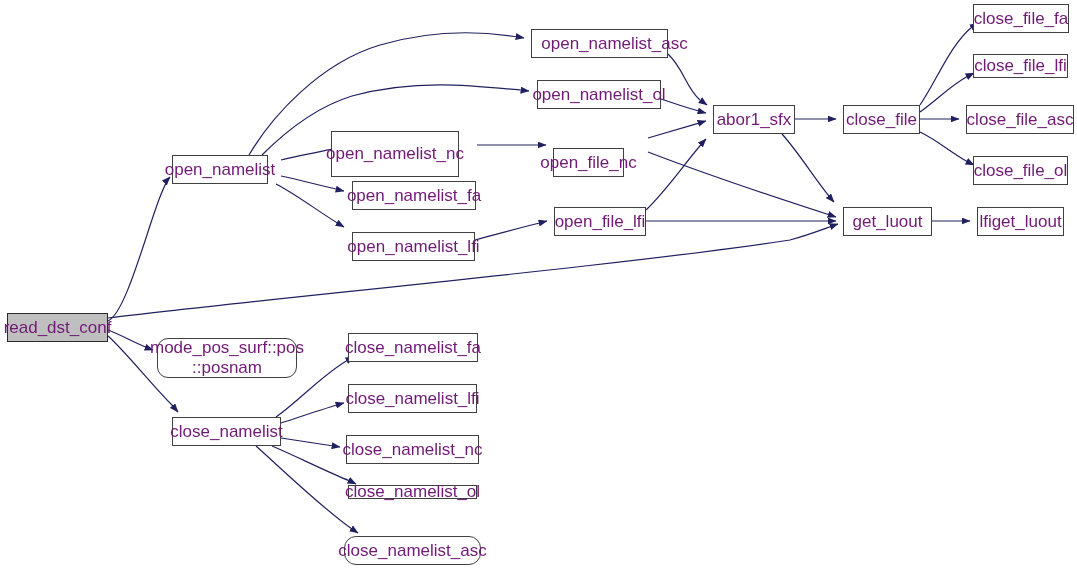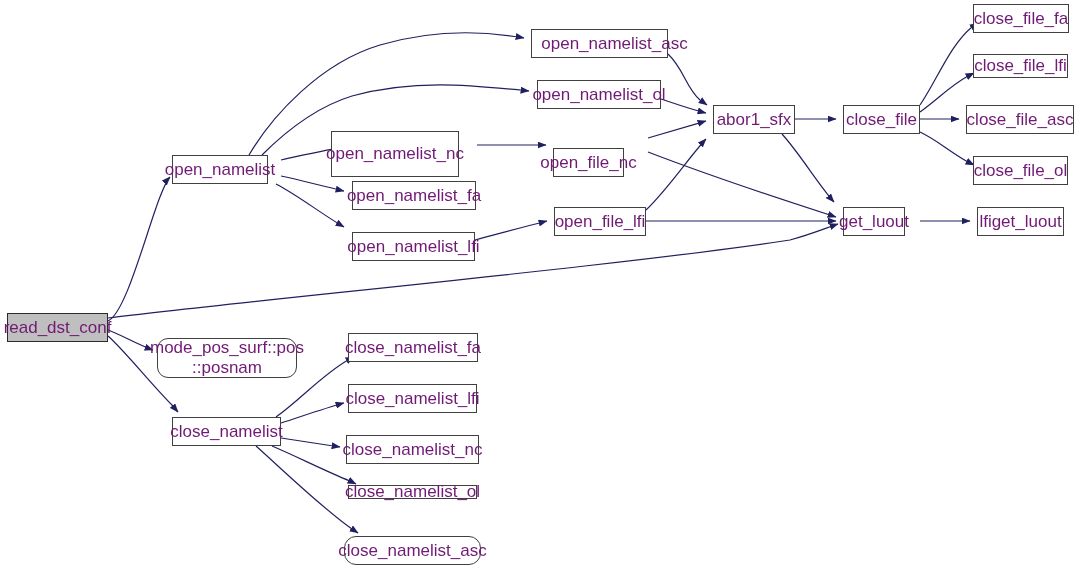--- a/index.html
+++ b/index.html
@@ -79,21 +79,21 @@
       <div class="node" style="left: 172px; top: 417px; width: 109px; height: 29px;">close_namelist</div>
       <div class="node" style="left: 531px; top: 29px; width: 137px; height: 29px; padding-left: 30px;">open_namelist_asc</div>
       <div class="node" style="left: 537px; top: 80px; width: 124px; height: 29px;">open_namelist_ol</div>
       <div class="node" style="left: 331px; top: 131px; width: 128px; height: 46px;">open_namelist_nc</div>
       <div class="node" style="left: 352px; top: 181px; width: 124px; height: 29px;">open_namelist_fa</div>
       <div class="node" style="left: 352px; top: 232px; width: 123px; height: 29px;">open_namelist_lfi</div>
       <div class="node" style="left: 553px; top: 120px; width: 71px; height: 29px; margin-top: 28px;">open_file_nc</div>
       <div class="node" style="left: 554px; top: 207px; width: 92px; height: 29px;">open_file_lfi</div>
       <div class="node" style="left: 713px; top: 105px; width: 82px; height: 29px;">abor1_sfx</div>
       <div class="node" style="left: 843px; top: 105px; width: 77px; height: 29px;">close_file</div>
-      <div class="node" style="left: 843px; top: 207px; width: 62px; height: 29px;">get_luout</div>
+      <div class="node" style="left: 843px; top: 207px; width: 89px; height: 29px;">get_luout</div>
       <div class="node" style="left: 973px; top: 4px; width: 96px; height: 29px;">close_file_fa</div>
       <div class="node" style="left: 973px; top: 54px; width: 95px; height: 24px;">close_file_lfi</div>
       <div class="node" style="left: 966px; top: 105px; width: 108px; height: 29px;">close_file_asc</div>
       <div class="node" style="left: 973px; top: 156px; width: 95px; height: 29px;">close_file_ol</div>
       <div class="node" style="left: 977px; top: 207px; width: 87px; height: 29px;">lfiget_luout</div>
       <div class="node" style="left: 348px; top: 333px; width: 130px; height: 29px;">close_namelist_fa</div>
       <div class="node" style="left: 348px; top: 384px; width: 129px; height: 29px;">close_namelist_lfi</div>
       <div class="node" style="left: 346px; top: 435px; width: 133px; height: 29px;">close_namelist_nc</div>
       <div class="node" style="left: 348px; top: 485px; width: 129px; height: 14px;">close_namelist_ol</div>
       <div class="node" style="left: 344px; top: 536px; width: 137px; height: 29px; border-radius: 12px;">close_namelist_asc</div>

